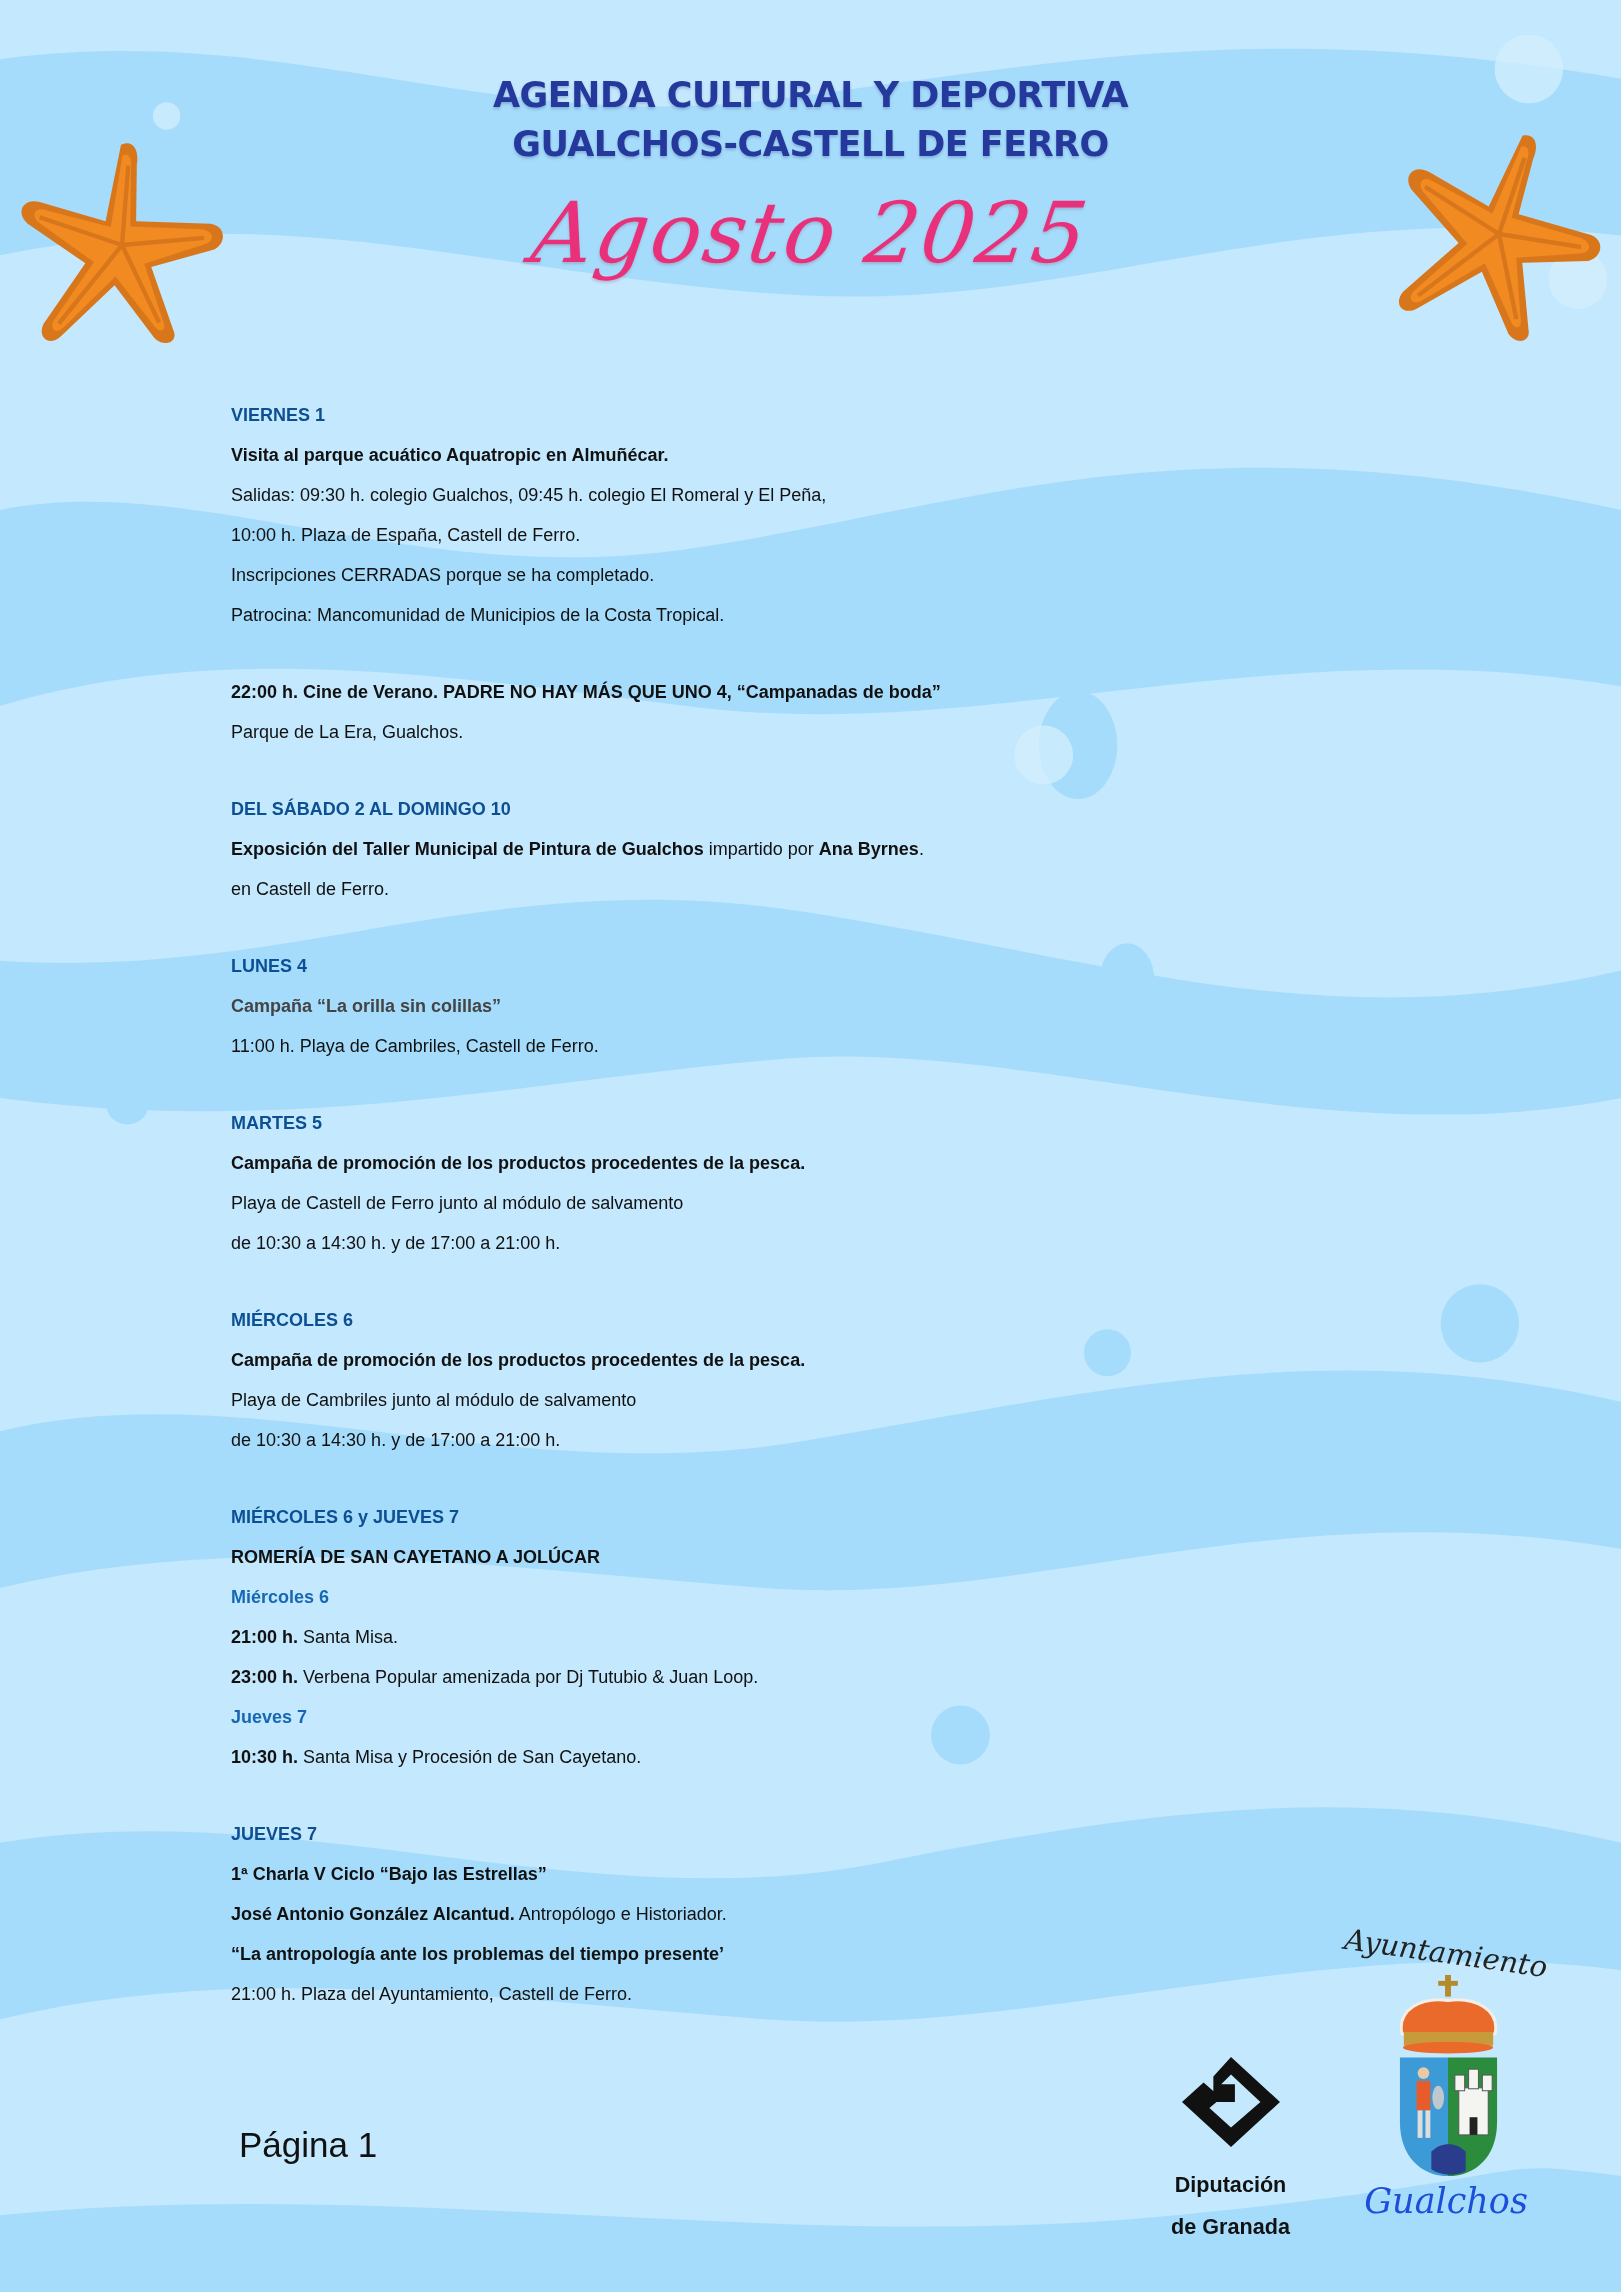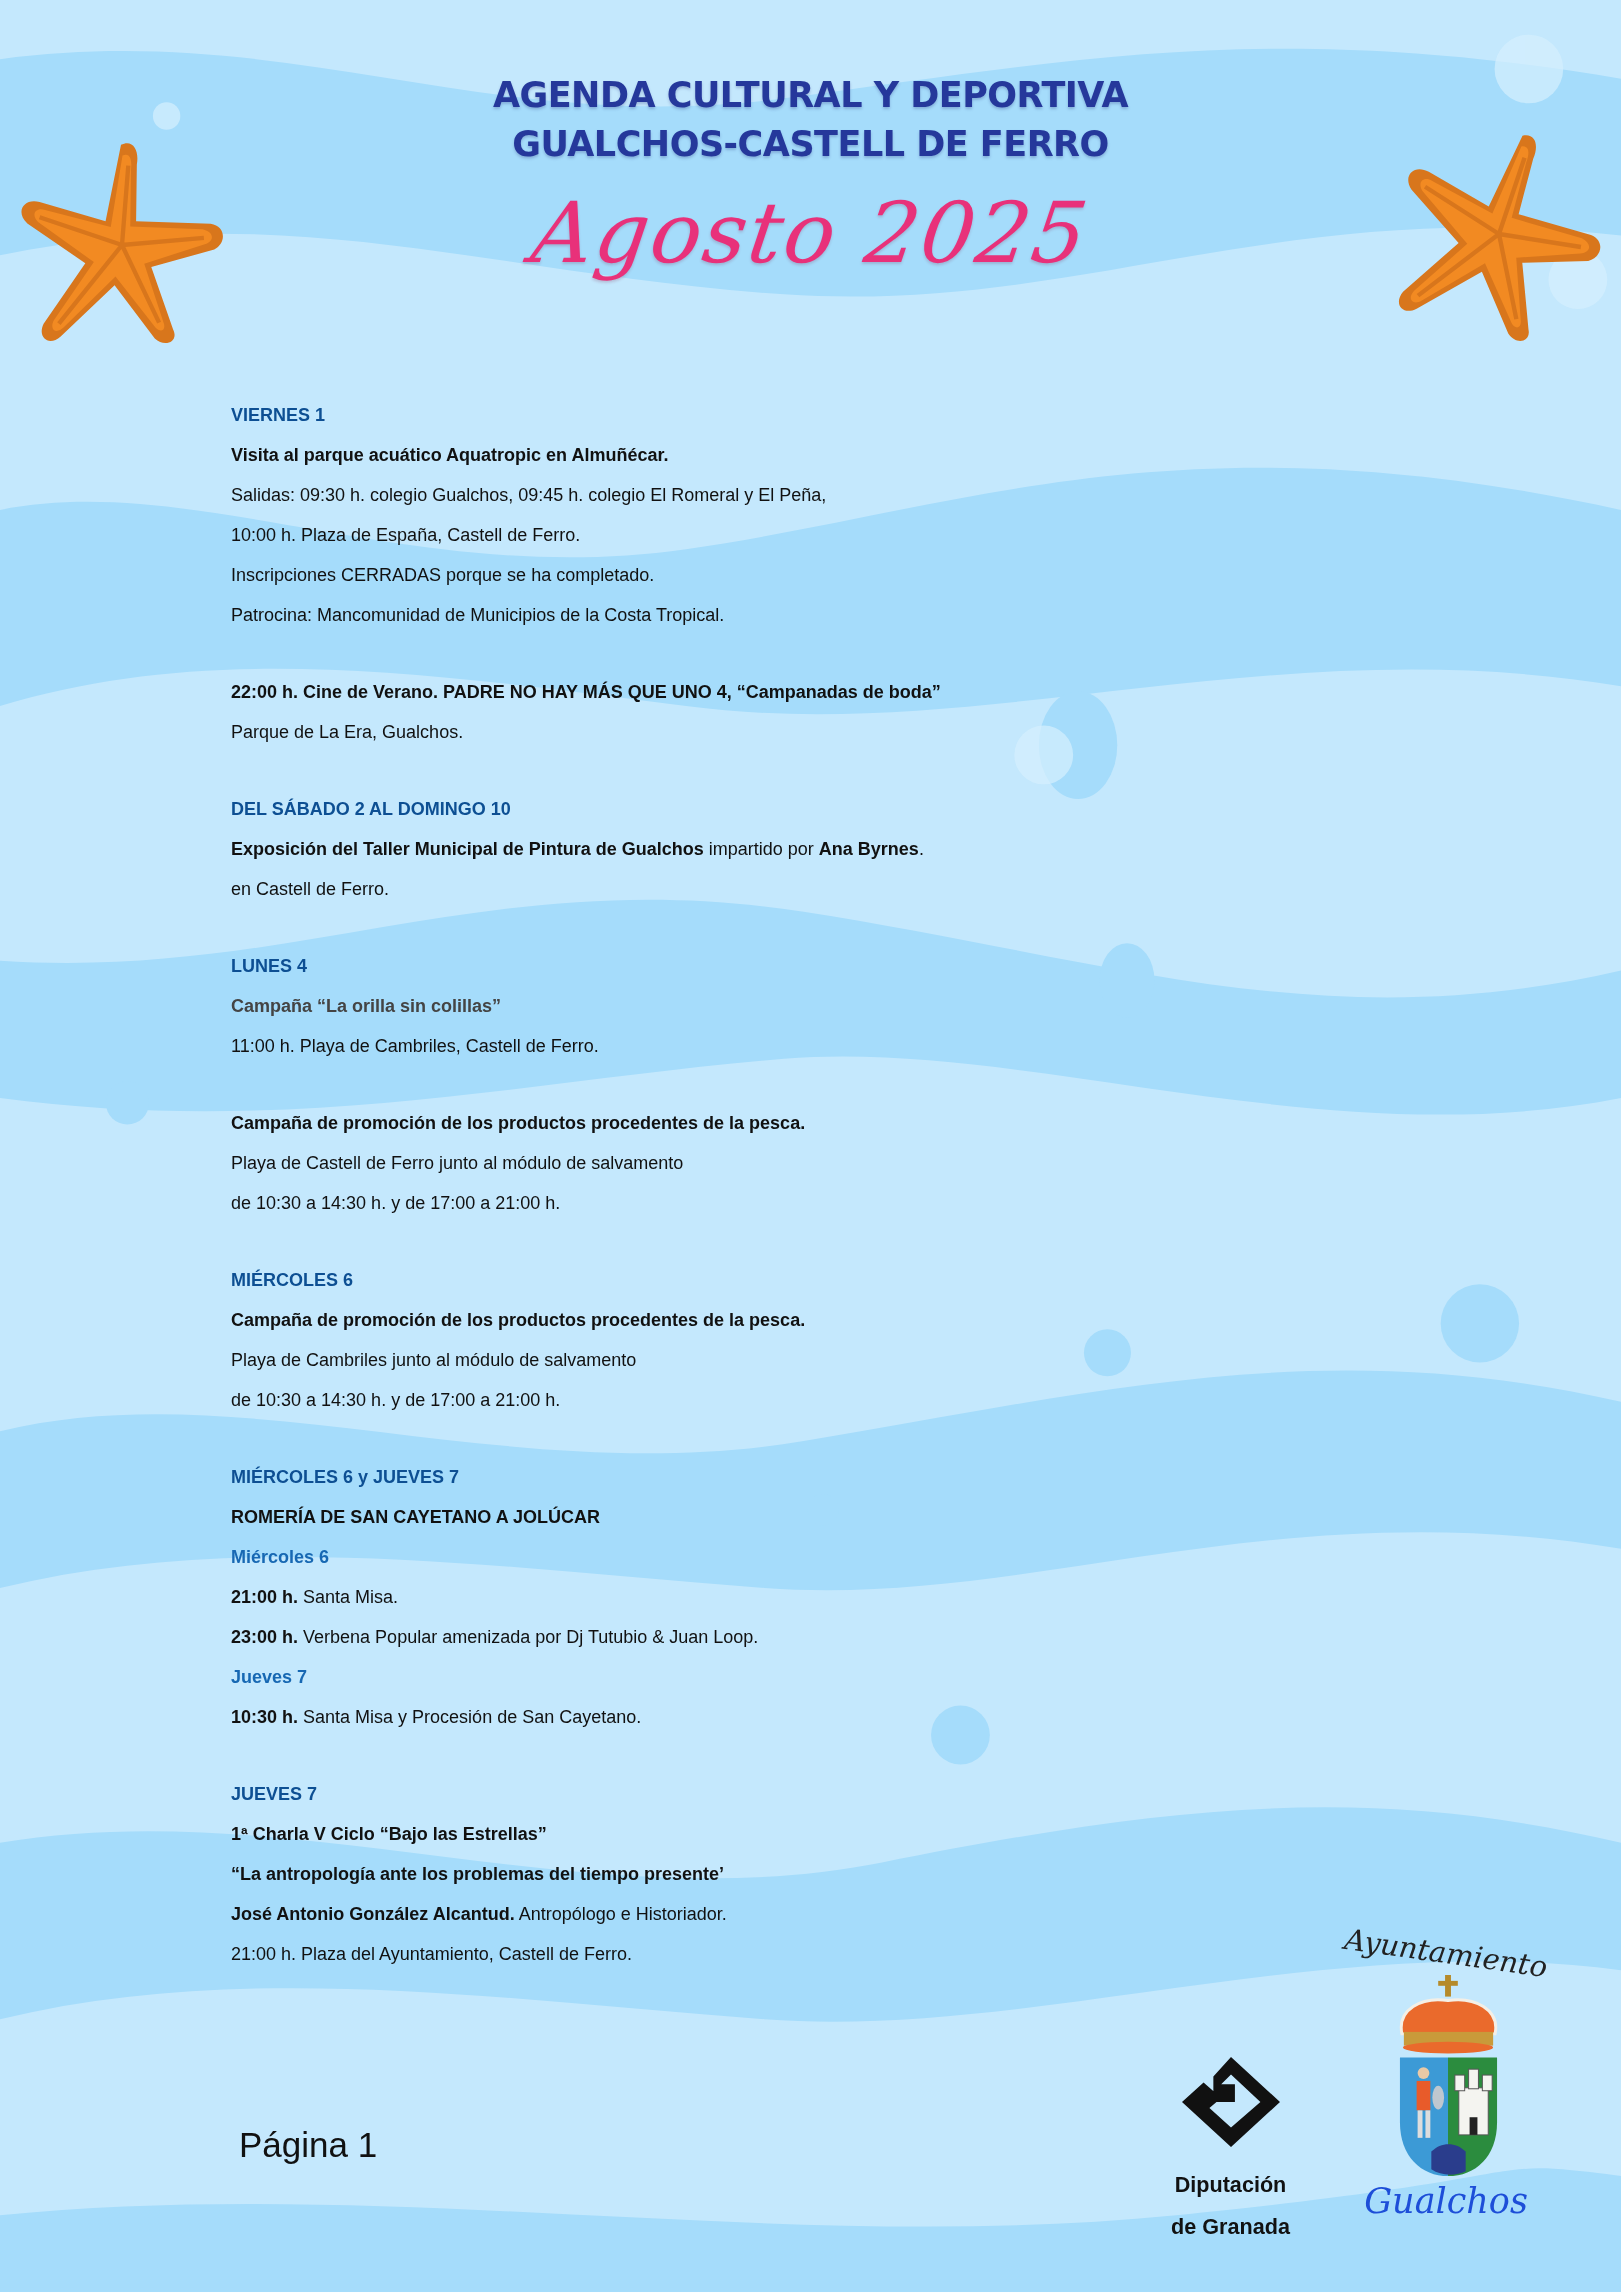--- a/index.html
+++ b/index.html
@@ -119,20 +119,21 @@
       <div class="line">en Castell de Ferro.</div>
     </div>
 
     <div class="section">
       <div class="day">LUNES 4</div>
       <div class="line grey">Campaña “La orilla sin colillas”</div>
       <div class="line">11:00 h. Playa de Cambriles, Castell de Ferro.</div>
     </div>
 
     <div class="section">
+      <div class="day">MARTES 5</div>
       <div class="line bold">Campaña de promoción de los productos procedentes de la pesca.</div>
       <div class="line">Playa de Castell de Ferro junto al módulo de salvamento</div>
       <div class="line">de 10:30 a 14:30 h. y de 17:00 a 21:00 h.</div>
     </div>
 
     <div class="section">
       <div class="day">MIÉRCOLES 6</div>
       <div class="line bold">Campaña de promoción de los productos procedentes de la pesca.</div>
       <div class="line">Playa de Cambriles junto al módulo de salvamento</div>
       <div class="line">de 10:30 a 14:30 h. y de 17:00 a 21:00 h.</div>
@@ -144,22 +145,22 @@
       <div class="line sub">Miércoles 6</div>
       <div class="line"><span class="bold">21:00 h.</span><span> Santa Misa.</span></div>
       <div class="line"><span class="bold">23:00 h.</span><span> Verbena Popular amenizada por Dj Tutubio &amp; Juan Loop.</span></div>
       <div class="line sub">Jueves 7</div>
       <div class="line"><span class="bold">10:30 h.</span><span> Santa Misa y Procesión de San Cayetano.</span></div>
     </div>
 
     <div class="section">
       <div class="day">JUEVES 7</div>
       <div class="line bold">1ª Charla V Ciclo “Bajo las Estrellas”</div>
+      <div class="line"><span class="bold">José Antonio González Alcantud.</span><span> Antropólogo e Historiador.</span></div>
       <div class="line bold">“La antropología ante los problemas del tiempo presente’</div>
-      <div class="line"><span class="bold">José Antonio González Alcantud.</span><span> Antropólogo e Historiador.</span></div>
       <div class="line">21:00 h. Plaza del Ayuntamiento, Castell de Ferro.</div>
     </div>
   </div>
 
   <div class="footer-page">Página 1</div>
 
   <div class="dip-logo">
     <svg width="114" height="98" viewBox="0 0 116 100">
       <path d="M58 4 L108 50 L58 96 L8 50 L30 30 L48 46 L36 56 L58 76 L88 50 L58 22 L48 32 L62 32 L62 50 L40 50 L40 24 Z" fill="#111"></path>
     </svg>

